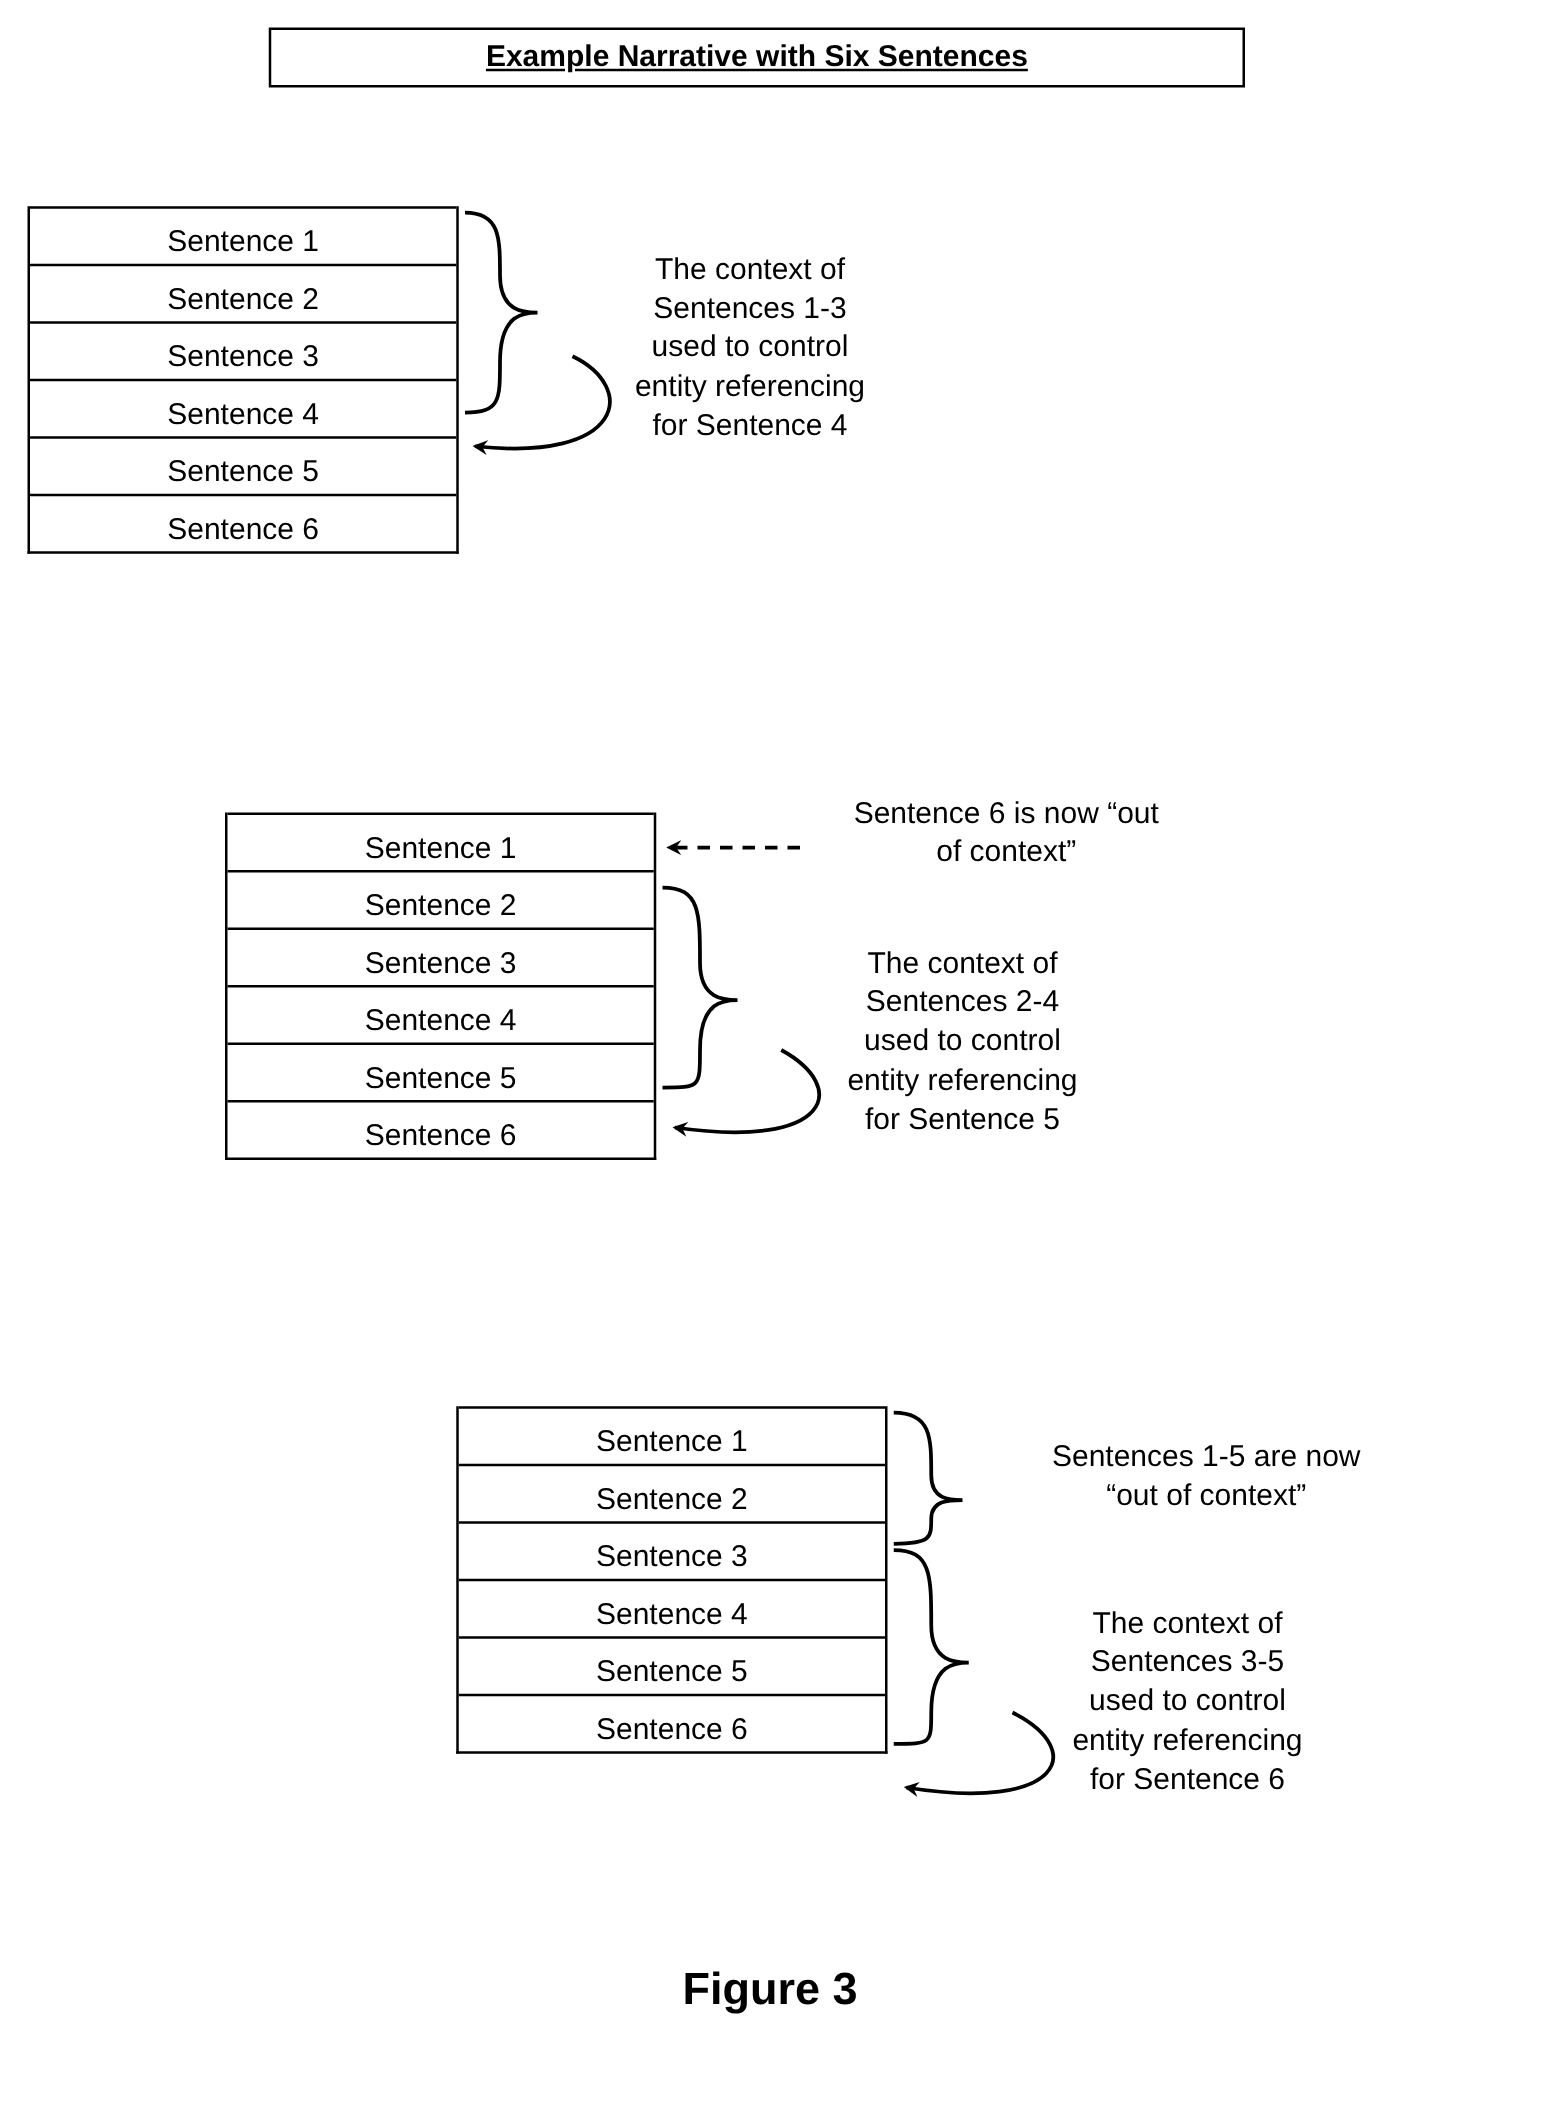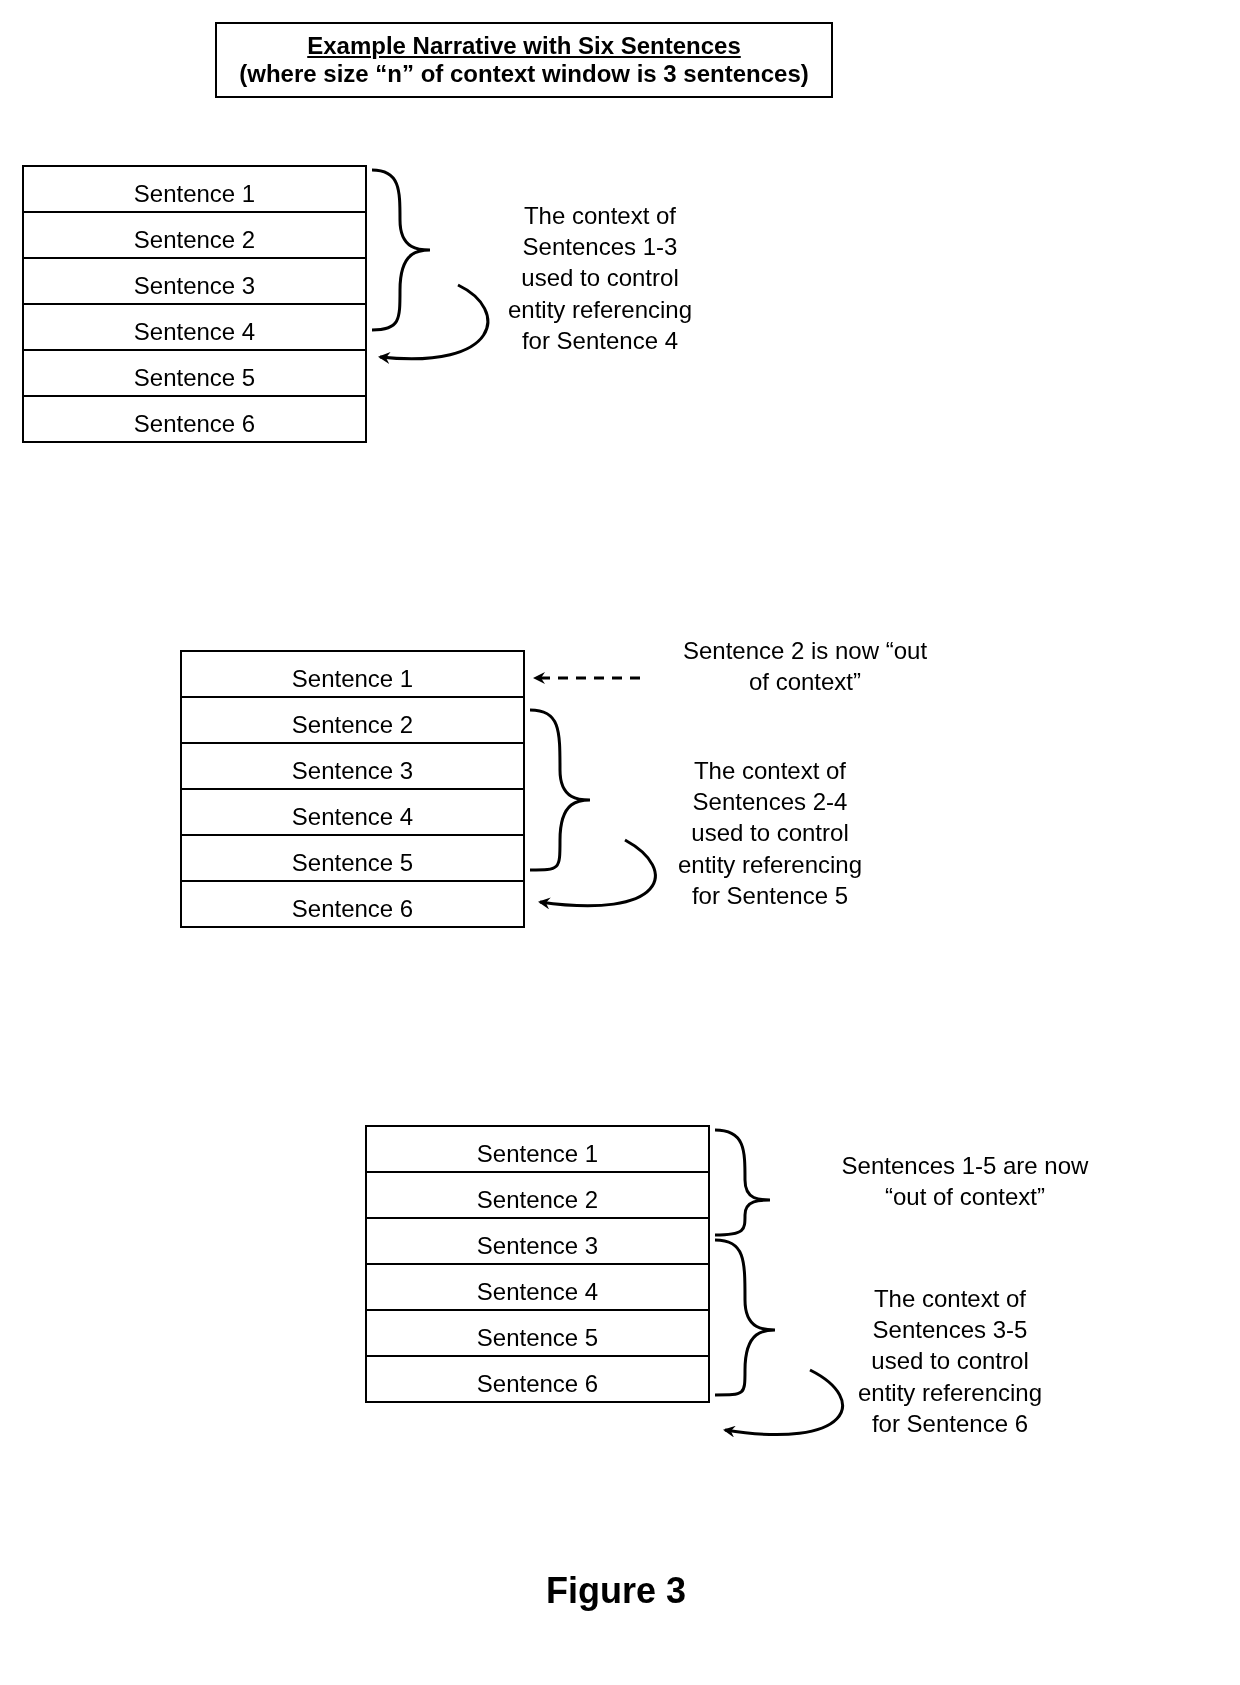--- a/index.html
+++ b/index.html
@@ -56,23 +56,22 @@
     position: absolute;
     top: 0; left: 0;
     width: 1240px;
     height: 1685px;
     pointer-events: none;
   }
 </style>
 </head>
 <body>
 
-<div class="title-box" style="left:215px; top:22px; width:618px;">
+<div class="title-box" style="left:215px; top:22px; width:781px;">
   <div class="title-line1">Example Narrative with Six Sentences</div>
-  <div class="title-line2">(where size “n” of context window is 3 sentences)</div>
 </div>
 
 <div class="stack" style="left:22px; top:165px; width:345px;">
   <div class="cell">Sentence 1</div>
   <div class="cell">Sentence 2</div>
   <div class="cell">Sentence 3</div>
   <div class="cell">Sentence 4</div>
   <div class="cell">Sentence 5</div>
   <div class="cell">Sentence 6</div>
 </div>
@@ -83,21 +82,21 @@
 for Sentence 4</div>
 
 <div class="stack" style="left:180px; top:650px; width:345px;">
   <div class="cell">Sentence 1</div>
   <div class="cell">Sentence 2</div>
   <div class="cell">Sentence 3</div>
   <div class="cell">Sentence 4</div>
   <div class="cell">Sentence 5</div>
   <div class="cell">Sentence 6</div>
 </div>
-<div class="annot" style="left:640px; top:635px; width:330px; white-space:pre-line;">Sentence 2 is now “out
+<div class="annot" style="left:640px; top:635px; width:330px; white-space:pre-line;">Sentence 6 is now “out
 of context”</div>
 <div class="annot" style="left:640px; top:755px; width:260px; white-space:pre-line;">The context of
 Sentences 2-4
 used to control
 entity referencing
 for Sentence 5</div>
 
 <div class="stack" style="left:365px; top:1125px; width:345px;">
   <div class="cell">Sentence 1</div>
   <div class="cell">Sentence 2</div>

